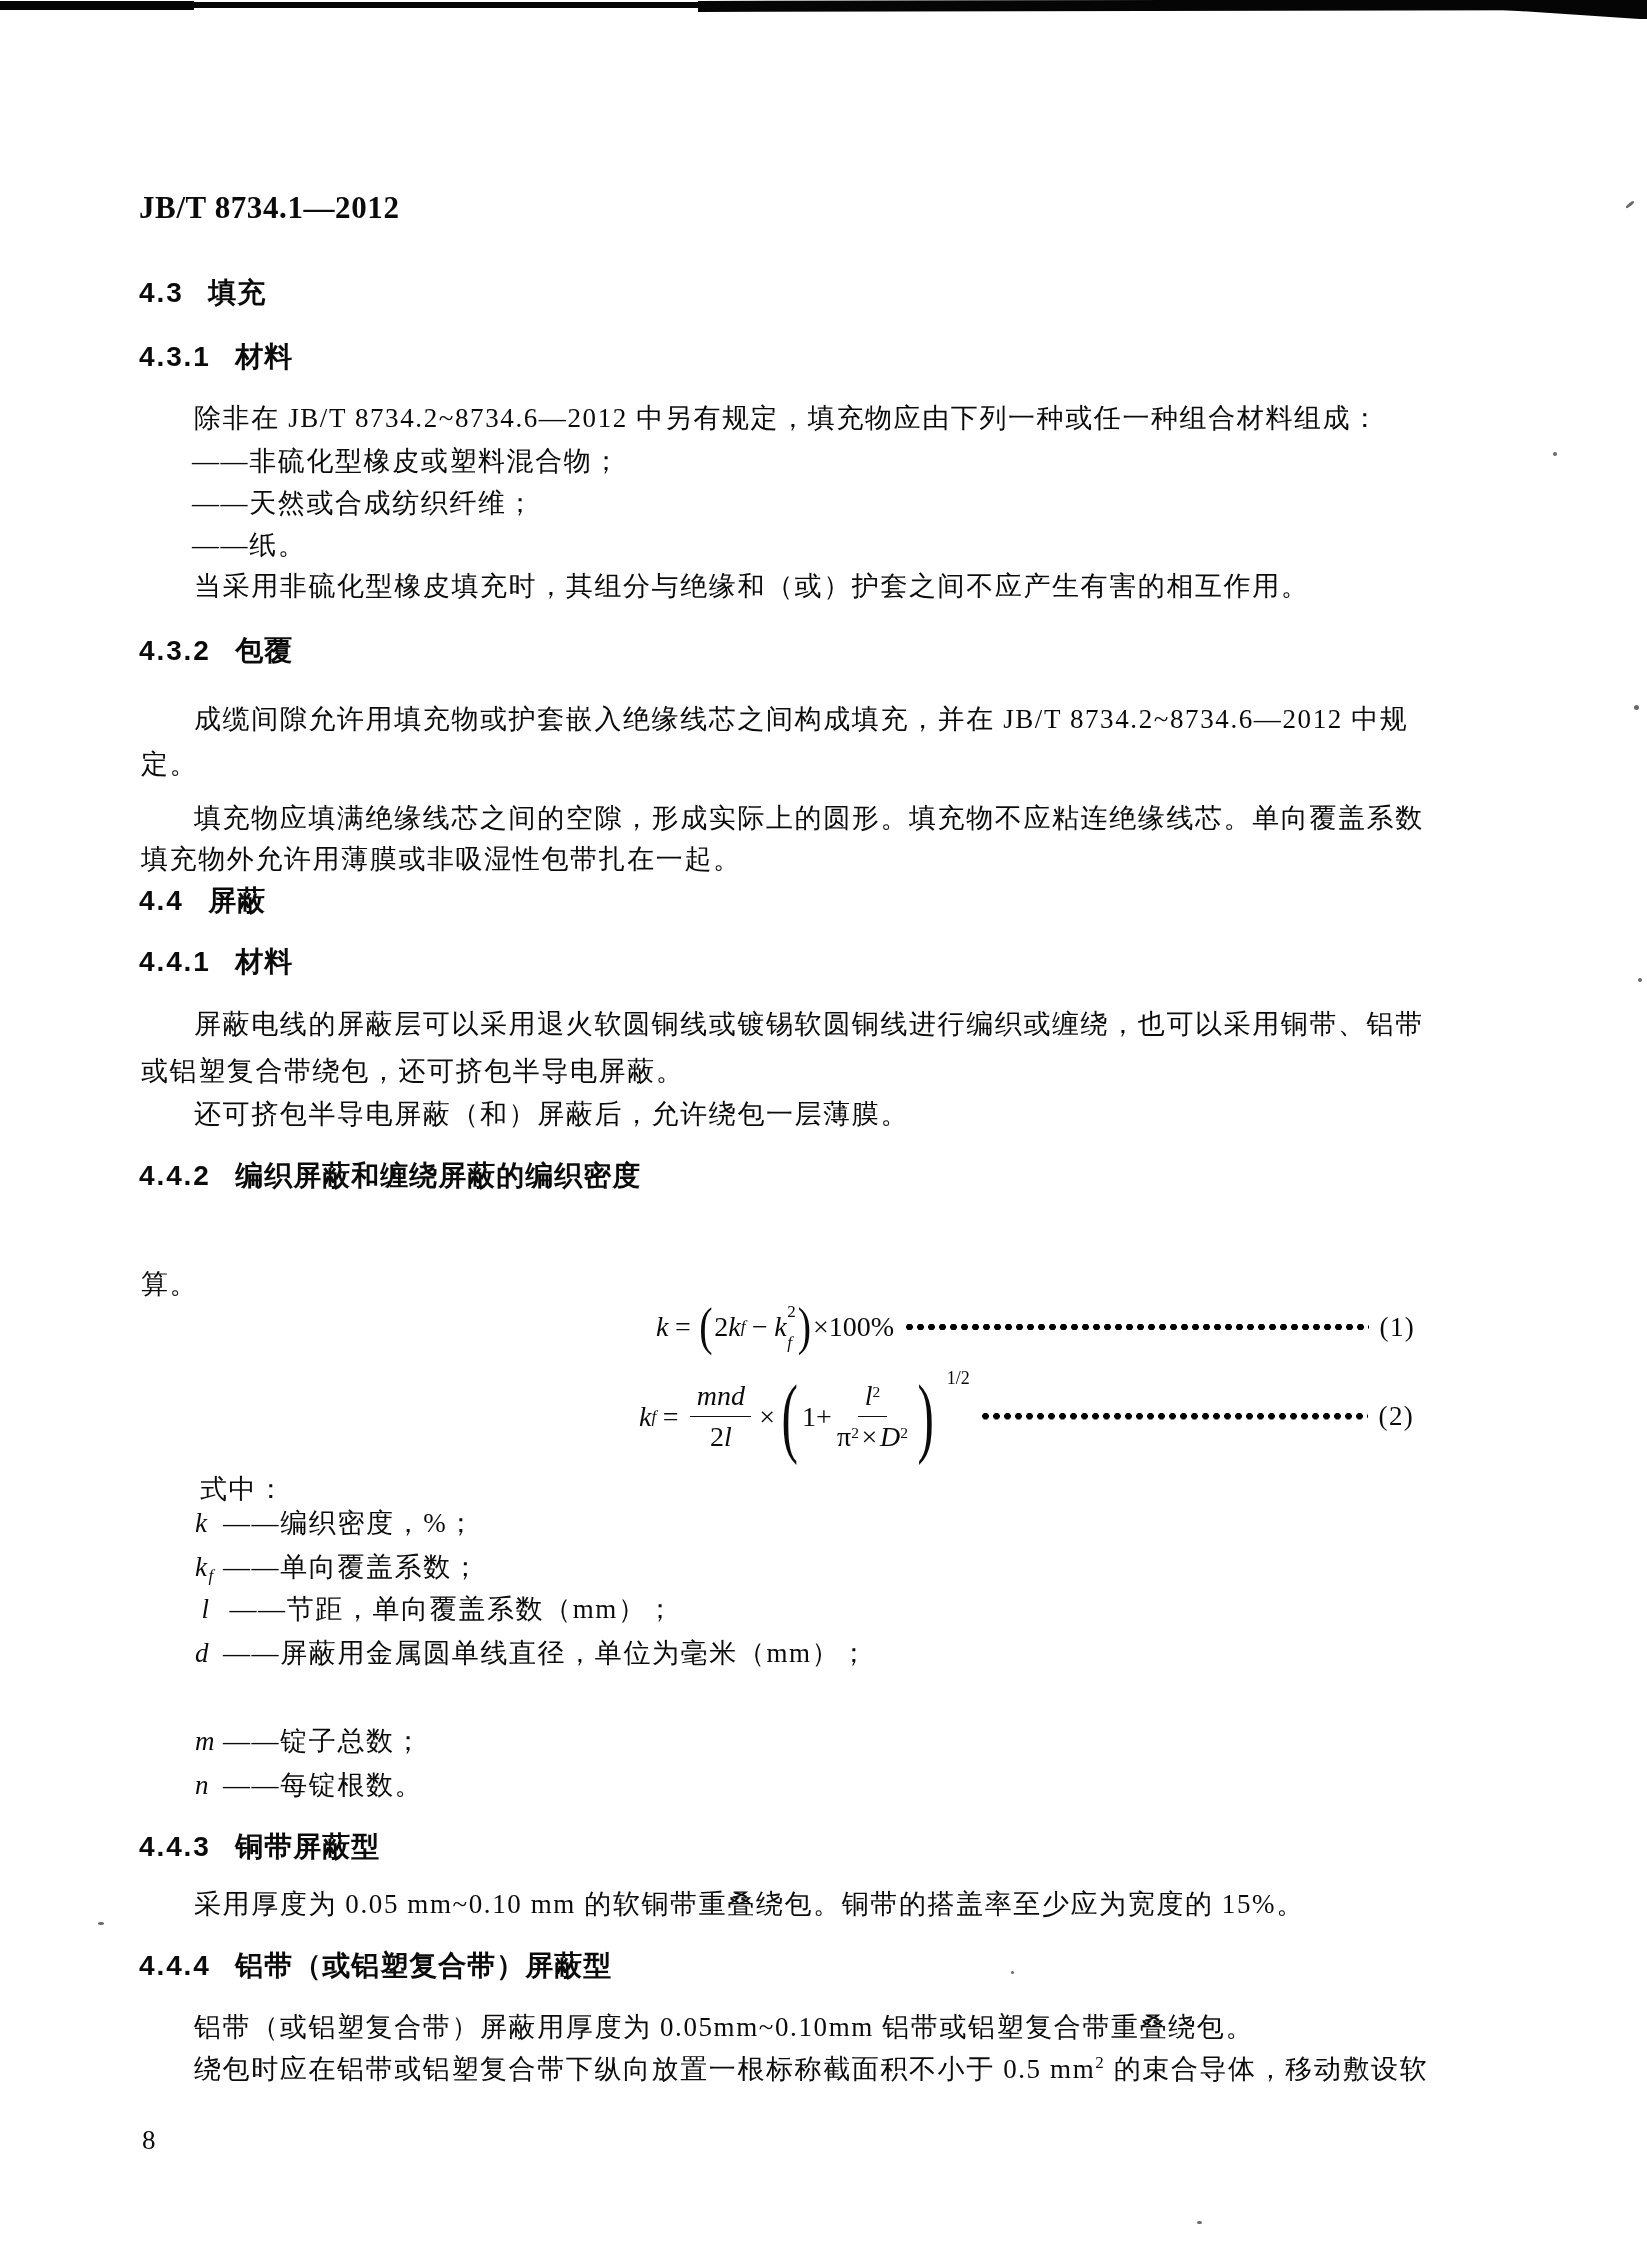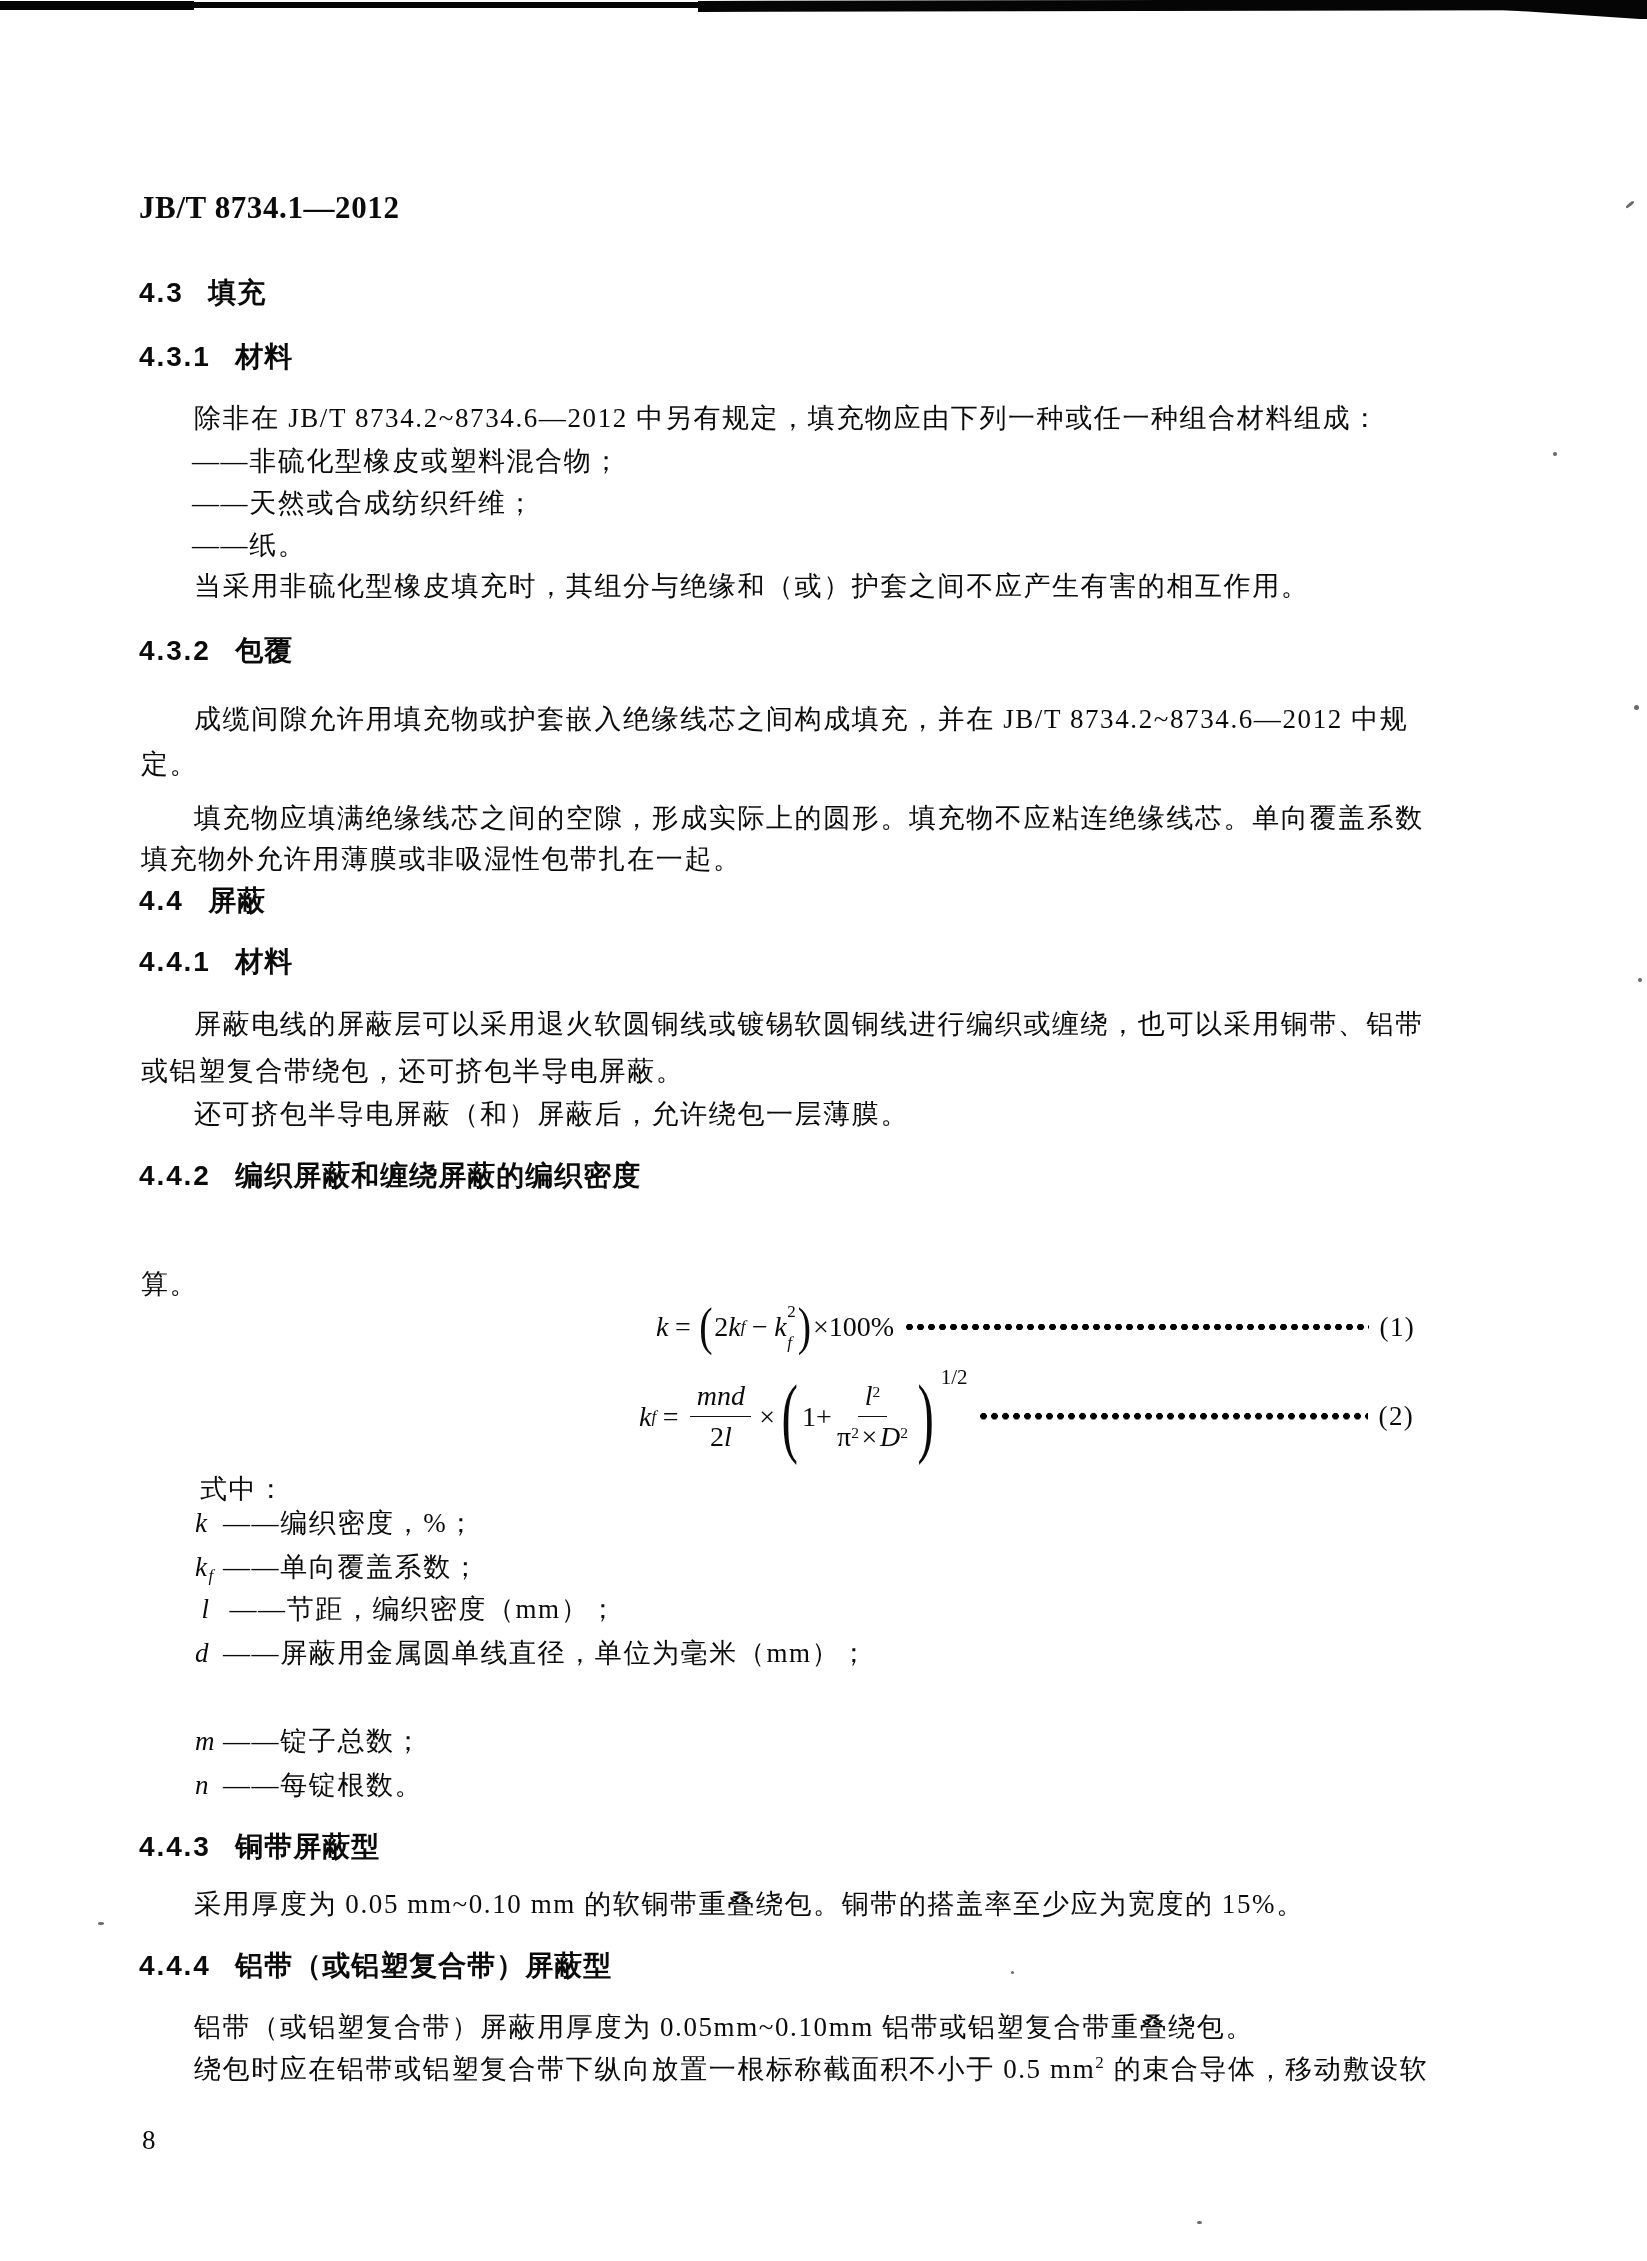--- a/index.html
+++ b/index.html
@@ -94,21 +94,21 @@
   .frac{
     display:inline-flex;
     flex-direction:column;
     align-items:center;
     margin:0 5.2px;
     line-height:1;
   }
   .frac .ftop{padding:0 6.5px 5.8px;border-bottom:1.9px solid #111;}
   .frac .fbot{padding-top:5.8px;}
   .frac sup{font-size:15.5px;vertical-align:7.8px;line-height:0;}
-  .exp{position:relative;top:-39px;font-size:21px;margin-left:3px;}
+  .exp{position:relative;top:-39px;font-size:18px;margin-left:9px;}
   .dot-leader{
     flex:1 1 auto;
     height:8.4px;
     margin:0 10.3px;
     background-image:radial-gradient(circle,#000 3.2px,rgba(0,0,0,0) 3.6px);
     background-size:11px 8.4px;
     background-repeat:repeat-x;
     background-position:left center;
   }
   .fnum{font-size:27px;letter-spacing:1.3px;}
@@ -211,21 +211,21 @@
 
   <div class="line" style="left:200px;top:1475px;">式中：</div>
 
   <div class="line" style="left:195px;top:1509px;">
     <span class="def-sym"><i>k</i><sub></sub></span><span>——编织密度，%；</span>
   </div>
   <div class="line" style="left:195px;top:1553px;">
     <span class="def-sym"><i>k</i><sub>f</sub></span><span>——单向覆盖系数；</span>
   </div>
   <div class="line" style="left:195px;top:1595px;">
-    <span class="def-sym" style="padding-left:6.5px;"><i>l</i><sub></sub></span><span>——节距，编织密度（mm）；</span>
+    <span class="def-sym" style="padding-left:6.5px;"><i>l</i><sub></sub></span><span>——节距，单向覆盖系数（mm）；</span>
   </div>
   <div class="line" style="left:195px;top:1639px;">
     <span class="def-sym"><i>d</i><sub></sub></span><span>——屏蔽用金属圆单线直径，单位为毫米（mm）；</span>
   </div>
   <div class="line" style="left:195px;top:1727px;">
     <span class="def-sym"><i>m</i><sub></sub></span><span>——锭子总数；</span>
   </div>
   <div class="line" style="left:195px;top:1771px;">
     <span class="def-sym"><i>n</i><sub></sub></span><span>——每锭根数。</span>
   </div>

